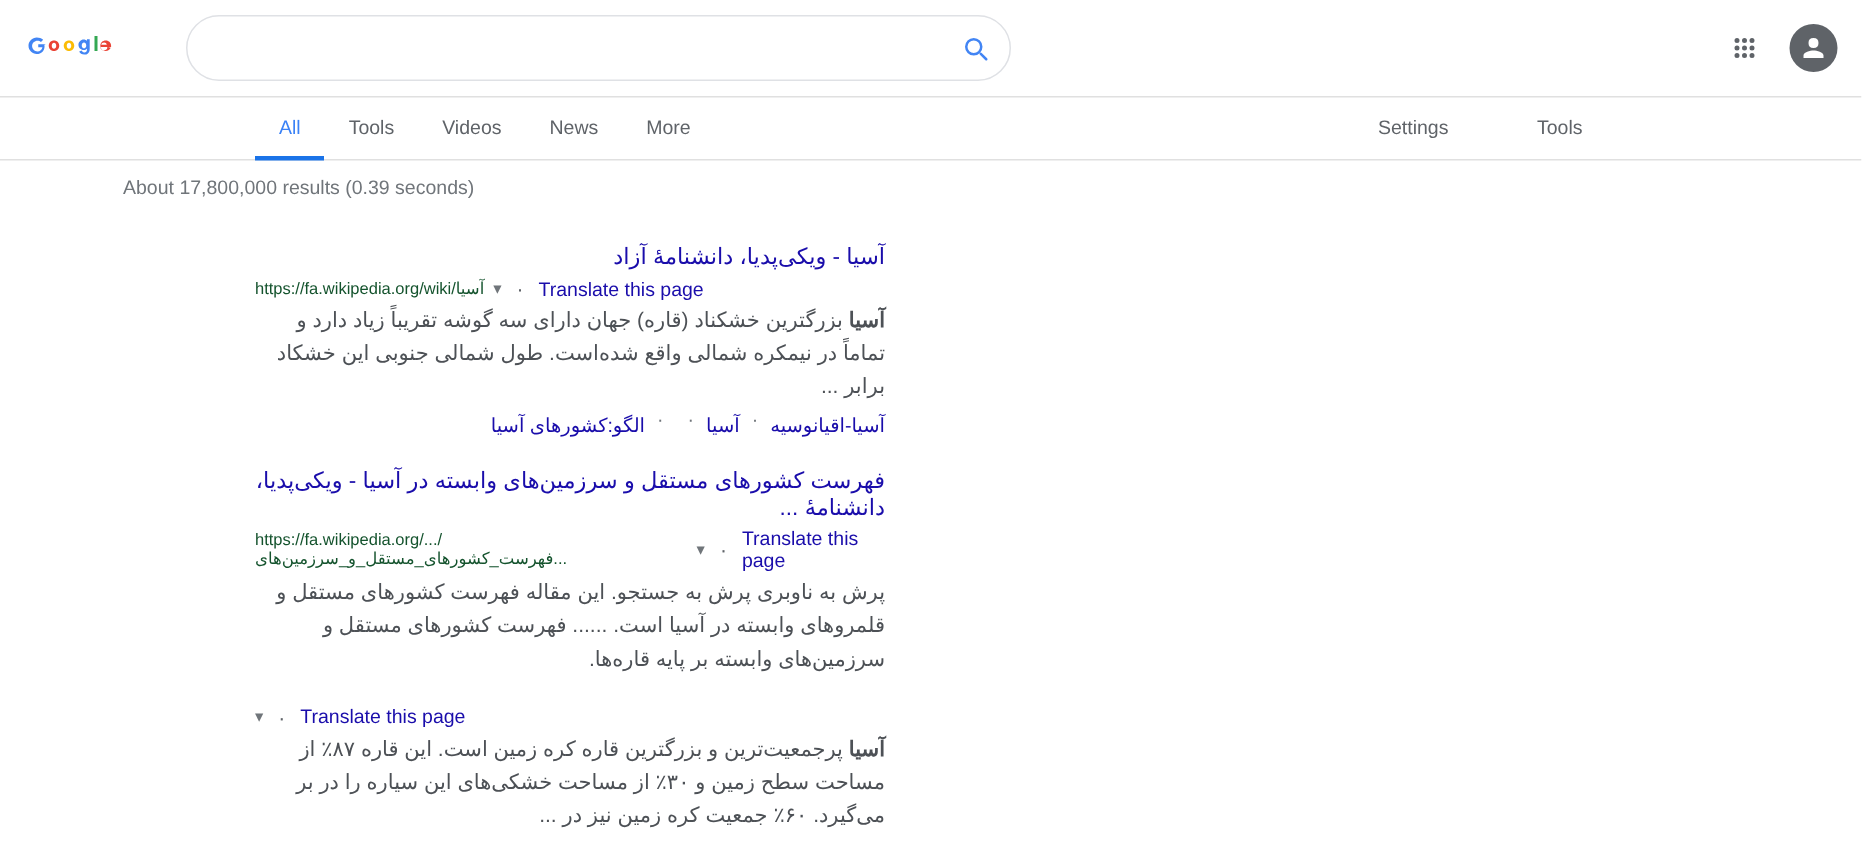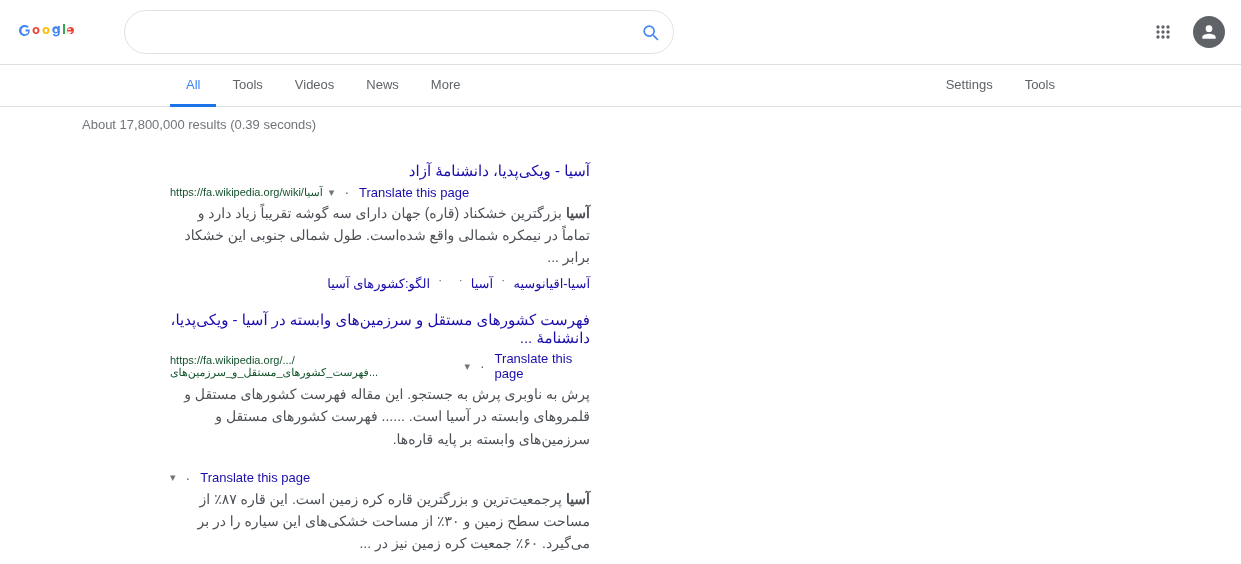--- a/index.html
+++ b/index.html
@@ -46,21 +46,21 @@
       color: #5f6368;
       cursor: pointer;
       text-decoration: none;
       display: flex;
       align-items: center;
       gap: 6px;
       border-bottom: 3px solid transparent;
       margin-bottom: -1px;
     }
     .nav-tab.active { color: #3b82f6; border-bottom: 3px solid #1a73e8; }
-    .nav-right { margin-left: auto; display: flex; }
+    .nav-right { margin-left: auto; display: flex; gap: 27px; }
 
     
     .results-info { padding: 10px 82px; font-size: 13px; color: #70757a; }
 
     
     .results-container { padding: 0 170px; max-width: 760px; }
 
     .result-item { margin: 20px 0; }
     .result-url-line { display: flex; align-items: center; gap: 6px; margin-bottom: 2px; direction: ltr; }
     .result-arrow { color: #70757a; font-size: 11px; cursor: pointer; }

